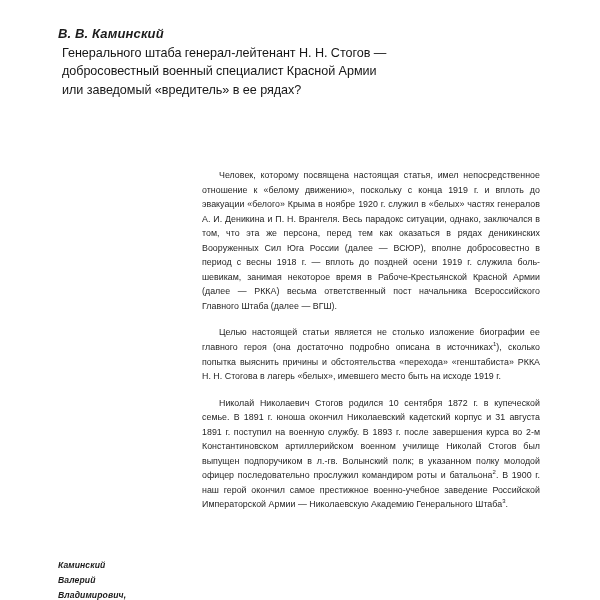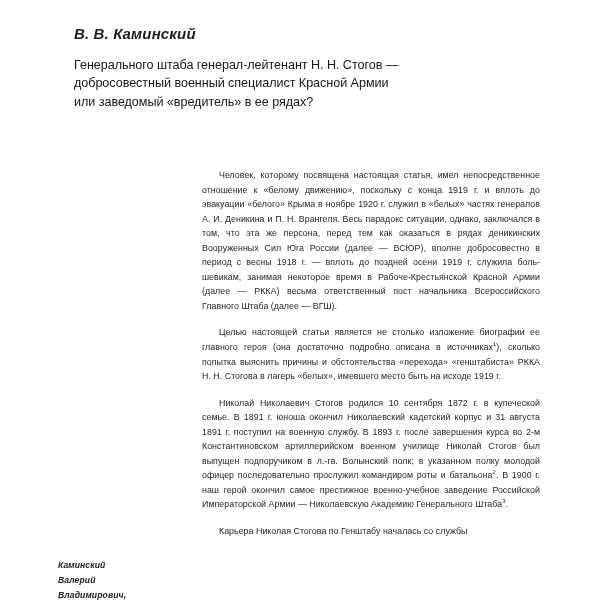--- a/index.html
+++ b/index.html
@@ -27,32 +27,32 @@
   
   .title-block {
     position: absolute;
     left: 58px;
     top: 27px;
     width: 430px;
   }
   .author-line {
     font-style: italic;
     font-weight: bold;
-    font-size: 15px;
+    font-size: 13px;
     line-height: 13px;
     letter-spacing: 0.15px;
     color: #1c1c1c;
-    margin: 0 0 4px 16px;
+    margin: 0 0 4px 0;
   }
   .article-title {
     font-size: 12.6px;
     line-height: 18.3px;
     font-weight: normal;
     color: #161616;
-    margin: 16px;
+    margin: 4px;
     letter-spacing: -0.05px;
     white-space: pre-line;
   }
 
   
   .sidebar-author {
     position: absolute;
     left: 58px;
     top: 558px;
     width: 115px;
@@ -109,17 +109,16 @@
 Владимирович,</div>
 
   <div class="body-column">
 
     <p class="body-paragraph">Человек, которому посвящена настоящая статья, имел непо­средственное отношение к «белому движению», поскольку с конца 1919 г. и вплоть до эвакуации «белого» Крыма в ноябре 1920 г. слу­жил в «белых» частях генералов А. И. Деникина и П. Н. Врангеля. Весь парадокс ситуации, однако, заключался в том, что эта же пер­сона, перед тем как оказаться в рядах деникинских Вооруженных Сил Юга России (далее — ВСЮР), вполне добросовестно в период с весны 1918 г. — вплоть до поздней осени 1919 г. служила боль­шевикам, занимая некоторое время в Рабоче-Крестьянской Красной Армии (далее — РККА) весьма ответственный пост начальника Все­российского Главного Штаба (далее — ВГШ).</p>
 
     <p class="body-paragraph"><span>Целью настоящей статьи является не столько изложение био­графии ее главного героя (она достаточно подробно описана в ис­точниках</span><sup class="footnote-ref">1</sup><span>), сколько попытка выяснить причины и обстоятельства «перехода» «генштабиста» РККА Н. Н. Стогова в лагерь «белых», имевшего место быть на исходе 1919 г.</span></p>
 
     <p class="body-paragraph"><span>Николай Николаевич Стогов родился 10 сентября 1872 г. в ку­печеской семье. В 1891 г. юноша окончил Николаевский кадетский корпус и 31 августа 1891 г. поступил на военную службу. В 1893 г. после завершения курса во 2-м Константиновском артиллерий­ском военном училище Николай Стогов был выпущен подпоручиком в л.-гв. Волынский полк; в указанном полку молодой офицер по­следовательно прослужил командиром роты и батальона</span><sup class="footnote-ref">2</sup><span>. В 1900 г. наш герой окончил самое престижное военно-учебное заведение Российской Императорской Армии — Николаевскую Академию Ге­нерального Штаба</span><sup class="footnote-ref">3</sup><span>.</span></p>
 
-    <p class="body-paragraph">Карьера Николая Стогова по Генштабу началась со службы</p>
 
   </div>
 
 </div>
 
 </body></html>

